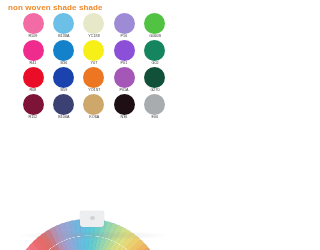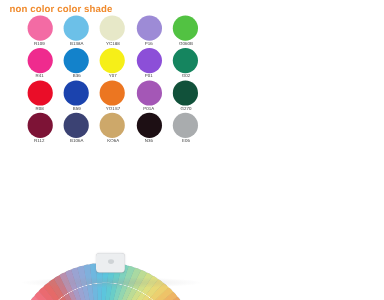--- a/index.html
+++ b/index.html
@@ -129,21 +129,21 @@
     height: 9px;
     border-radius: 50%;
     background: radial-gradient(ellipse at center, rgba(150,150,155,0.26) 0%, rgba(255,255,255,0) 72%);
   }
 </style>
 </head>
 <body>
 
 <div id="page">
 
-  <div class="title">non color color shade</div>
+  <div class="title">non woven shade shade</div>
 
   <div class="grid">
       <div class="cell">
         <span class="dot" style="background: rgb(243, 107, 164);"></span>
         <span class="code">R109</span>
       </div>
       <div class="cell">
         <span class="dot" style="background: rgb(108, 192, 232);"></span>
         <span class="code">B138A</span>
       </div>

